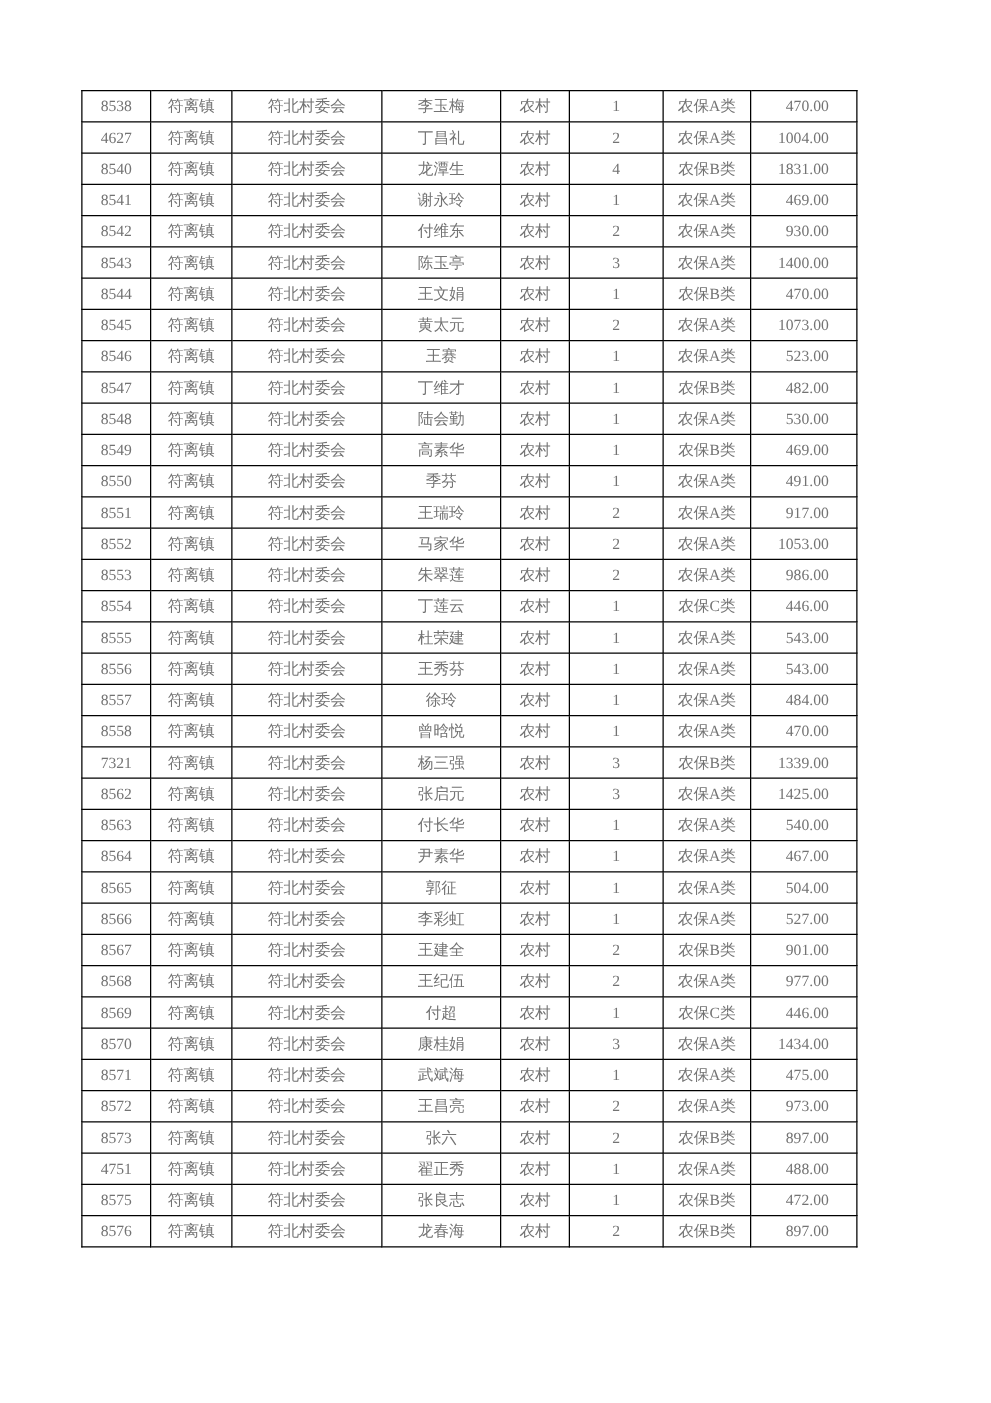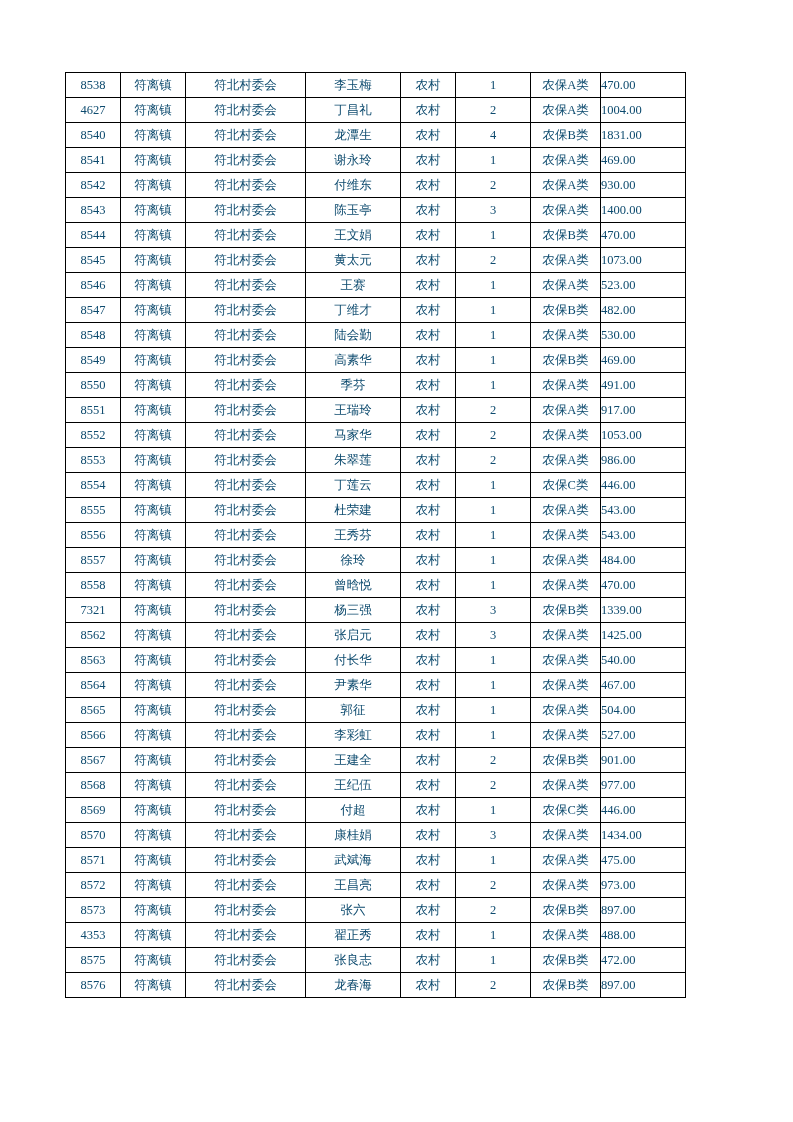--- a/index.html
+++ b/index.html
@@ -7,41 +7,41 @@
     padding: 0;
     background: #ffffff;
   }
   .page {
     position: relative;
     width: 747px;
     height: 1122px;
     background: #ffffff;
     overflow: hidden;
     font-family: "Liberation Serif", "DejaVu Serif", serif;
-    color: #0c4a6e;
+    color: #737373;
   }
   table.data-table {
     position: absolute;
     left: 65px;
     top: 72px;
     width: 620px;
     border-collapse: collapse;
     table-layout: fixed;
   }
   table.data-table td {
     border: 1px solid #000000;
     height: 24px;
     padding: 0;
     font-size: 12.5px;
     line-height: 24px;
     white-space: nowrap;
     overflow: hidden;
   }
   .al-center { text-align: center; }
-  .al-right  { text-align: left; padding-right: 22px !important; }
+  .al-right  { text-align: right; padding-right: 22px !important; }
   col.c-id       { width: 55px; }
   col.c-town     { width: 65px; }
   col.c-village  { width: 120px; }
   col.c-name     { width: 95px; }
   col.c-type     { width: 55px; }
   col.c-count    { width: 75px; }
   col.c-category { width: 70px; }
   col.c-amount   { width: 85px; }
 </style>
 </head>
@@ -394,21 +394,21 @@
           <td class="al-center">8573</td>
           <td class="al-center">符离镇</td>
           <td class="al-center">符北村委会</td>
           <td class="al-center">张六</td>
           <td class="al-center">农村</td>
           <td class="al-center">2</td>
           <td class="al-center">农保B类</td>
           <td class="al-right">897.00</td>
         </tr>
         <tr>
-          <td class="al-center">4353</td>
+          <td class="al-center">4751</td>
           <td class="al-center">符离镇</td>
           <td class="al-center">符北村委会</td>
           <td class="al-center">翟正秀</td>
           <td class="al-center">农村</td>
           <td class="al-center">1</td>
           <td class="al-center">农保A类</td>
           <td class="al-right">488.00</td>
         </tr>
         <tr>
           <td class="al-center">8575</td>

